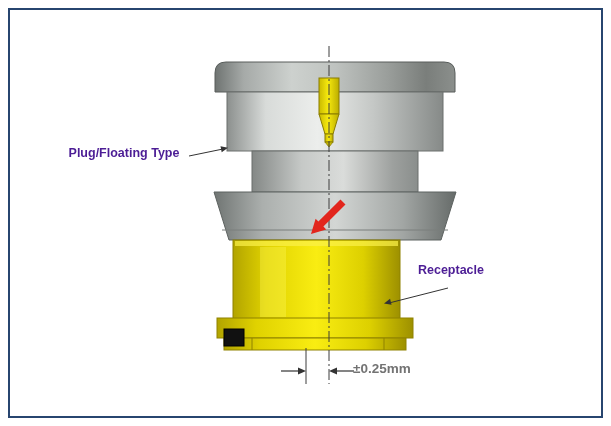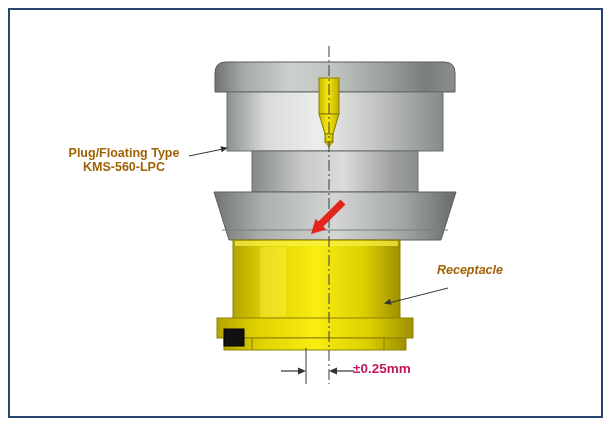--- a/index.html
+++ b/index.html
@@ -21,32 +21,32 @@
     border: 2px solid #27456f;
     background: #ffffff;
     box-sizing: border-box;
   }
   svg.drawing {
     position: absolute;
     left: 0; top: 0;
   }
   .label-blue {
     position: absolute;
-    color: #a16207;
+    color: #4c1d95;
     font-weight: bold;
     font-size: 12.5px;
     line-height: 14px;
     text-align: center;
   }
   .plug-label { left: 56px; top: 146px; width: 136px; }
-  .receptacle-label { left: 424px; top: 263px; width: 92px; font-style: italic; }
+  .receptacle-label { left: 405px; top: 263px; width: 92px; }
   .tolerance-label {
     position: absolute;
     left: 353px; top: 361px;
-    color: #be185d;
+    color: #737373;
     font-weight: bold;
     font-size: 13.5px;
   }
 </style>
 </head>
 <body>
 
 <div class="canvas">
   <div class="frame"></div>
 
@@ -137,21 +137,20 @@
     <g>
       <line x1="189" y1="156" x2="223" y2="149" stroke="#333333" stroke-width="1"></line>
       <polygon points="228,147.8 221.7,152.2 220.5,146.3" fill="#333333"></polygon>
       <line x1="448" y1="288" x2="389" y2="303" stroke="#333333" stroke-width="1"></line>
       <polygon points="384,303.5 391.55,304.65 390.05,298.85" fill="#333333"></polygon>
     </g>
   </svg>
 
   <div class="label-blue plug-label">
     <div>Plug/Floating Type</div>
-    <div>KMS-560-LPC</div>
   </div>
 
   <div class="label-blue receptacle-label">
     <div>Receptacle</div>
   </div>
 
   <div class="tolerance-label">±0.25mm</div>
 </div>
 
 </body></html>

